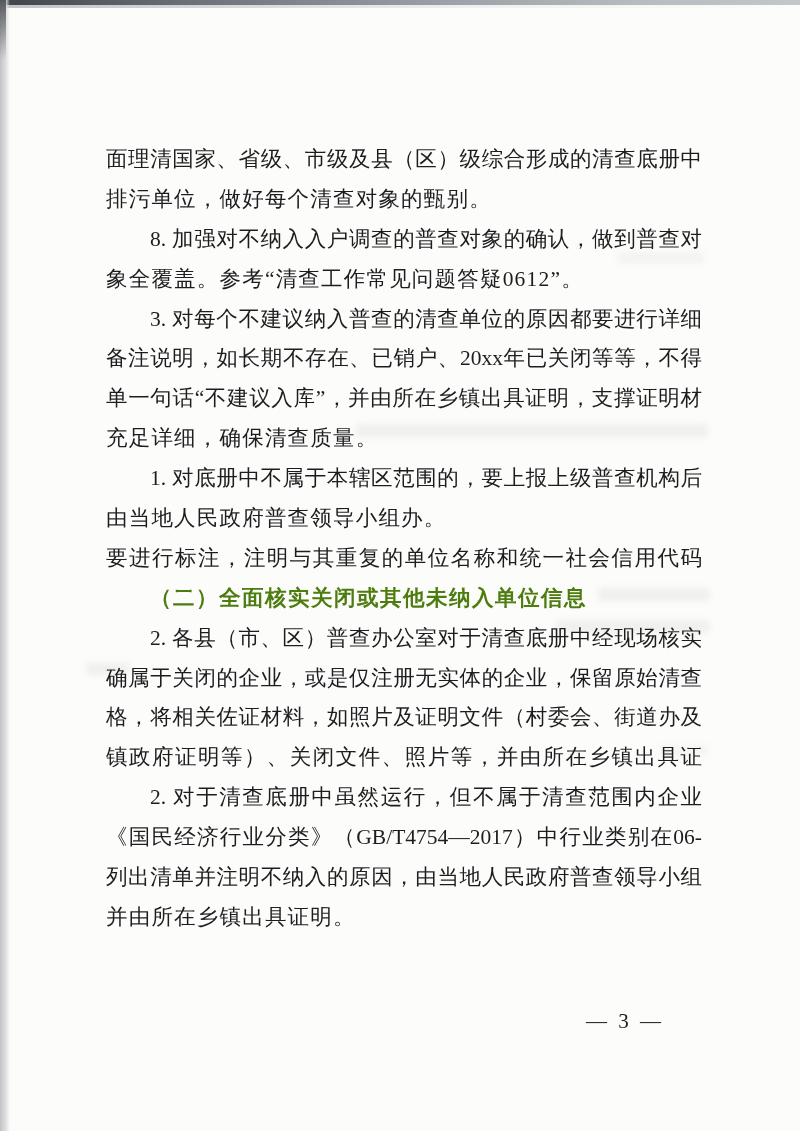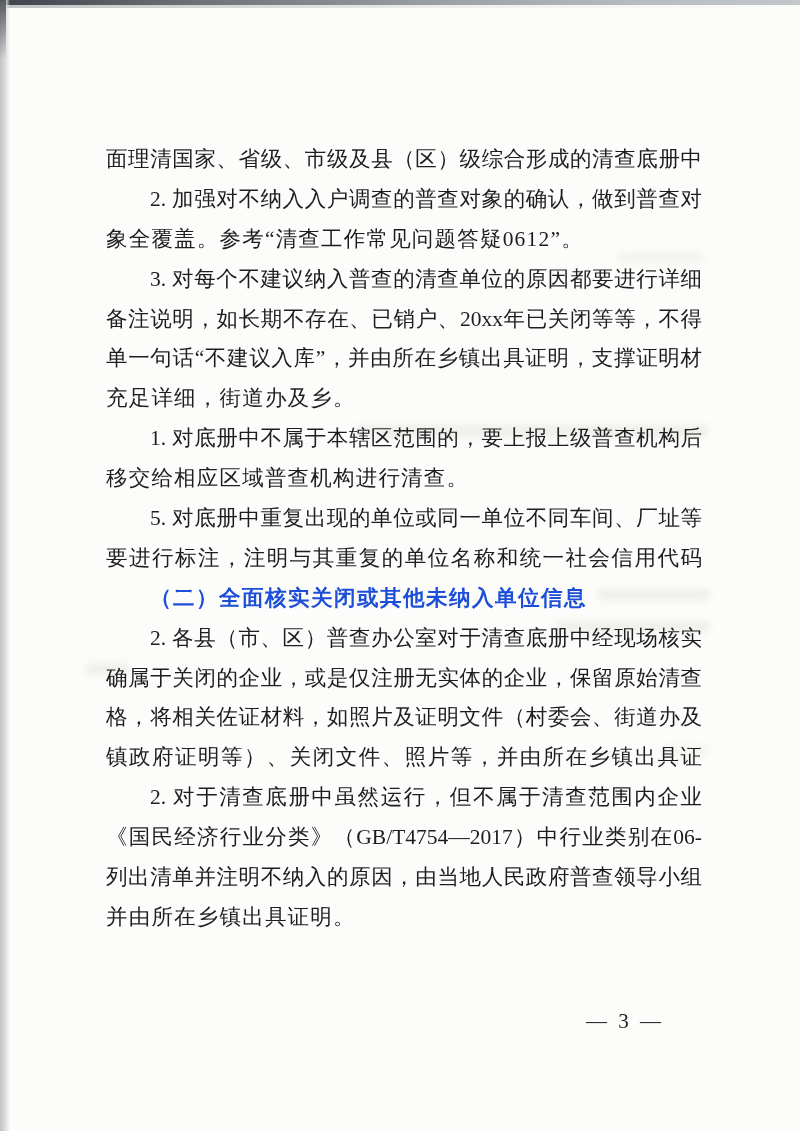--- a/index.html
+++ b/index.html
@@ -68,21 +68,21 @@
     padding-left: 44px;
   }
   .line.indent.justify {
     padding-left: 44px;
     width: 552px;
   }
   .line.heading {
     font-family: "Liberation Sans", "DejaVu Sans", sans-serif;
     font-weight: 700;
     letter-spacing: 1.5px;
-    color: #1d4ed8;
+    color: #4d7c0f;
   }
   .page-number {
     position: absolute;
     top: 1006px;
     right: 136px;
     height: 30px;
     line-height: 30px;
     font-size: 21px;
     letter-spacing: 3px;
     color: #222;
@@ -115,29 +115,29 @@
 
   <div class="ghost g1"></div>
   <div class="ghost g2"></div>
   <div class="ghost g3"></div>
   <div class="ghost g4"></div>
   <div class="ghost g5"></div>
   <div class="ghost g6"></div>
 
   <div class="text-block">
     <div class="line justify">面理清国家、省级、市级及县（区）级综合形成的清查底册中的</div>
-    <div class="line indent justify">2. 加强对不纳入入户调查的普查对象的确认，做到普查对</div>
+    <div class="line">排污单位，做好每个清查对象的甄别。</div>
+    <div class="line indent justify">8. 加强对不纳入入户调查的普查对象的确认，做到普查对</div>
     <div class="line">象全覆盖。参考“清查工作常见问题答疑0612”。</div>
     <div class="line indent justify">3. 对每个不建议纳入普查的清查单位的原因都要进行详细</div>
     <div class="line justify">备注说明，如长期不存在、已销户、20xx年已关闭等等，不得简</div>
     <div class="line justify">单一句话“不建议入库”，并由所在乡镇出具证明，支撑证明材料</div>
-    <div class="line">充足详细，街道办及乡。</div>
+    <div class="line">充足详细，确保清查质量。</div>
     <div class="line indent justify">1. 对底册中不属于本辖区范围的，要上报上级普查机构后</div>
-    <div class="line">移交给相应区域普查机构进行清查。</div>
-    <div class="line indent justify">5. 对底册中重复出现的单位或同一单位不同车间、厂址等</div>
+    <div class="line">由当地人民政府普查领导小组办。</div>
     <div class="line justify">要进行标注，注明与其重复的单位名称和统一社会信用代码（组</div>
     <div class="line indent heading">（二）全面核实关闭或其他未纳入单位信息</div>
     <div class="line indent justify">2. 各县（市、区）普查办公室对于清查底册中经现场核实</div>
     <div class="line justify">确属于关闭的企业，或是仅注册无实体的企业，保留原始清查表</div>
     <div class="line justify">格，将相关佐证材料，如照片及证明文件（村委会、街道办及乡</div>
     <div class="line justify">镇政府证明等）、关闭文件、照片等，并由所在乡镇出具证明。</div>
     <div class="line indent justify">2. 对于清查底册中虽然运行，但不属于清查范围内企业（即</div>
     <div class="line justify">《国民经济行业分类》（GB/T4754—2017）中行业类别在06-46），</div>
     <div class="line justify">列出清单并注明不纳入的原因，由当地人民政府普查领导小组办</div>
     <div class="line">并由所在乡镇出具证明。</div>

